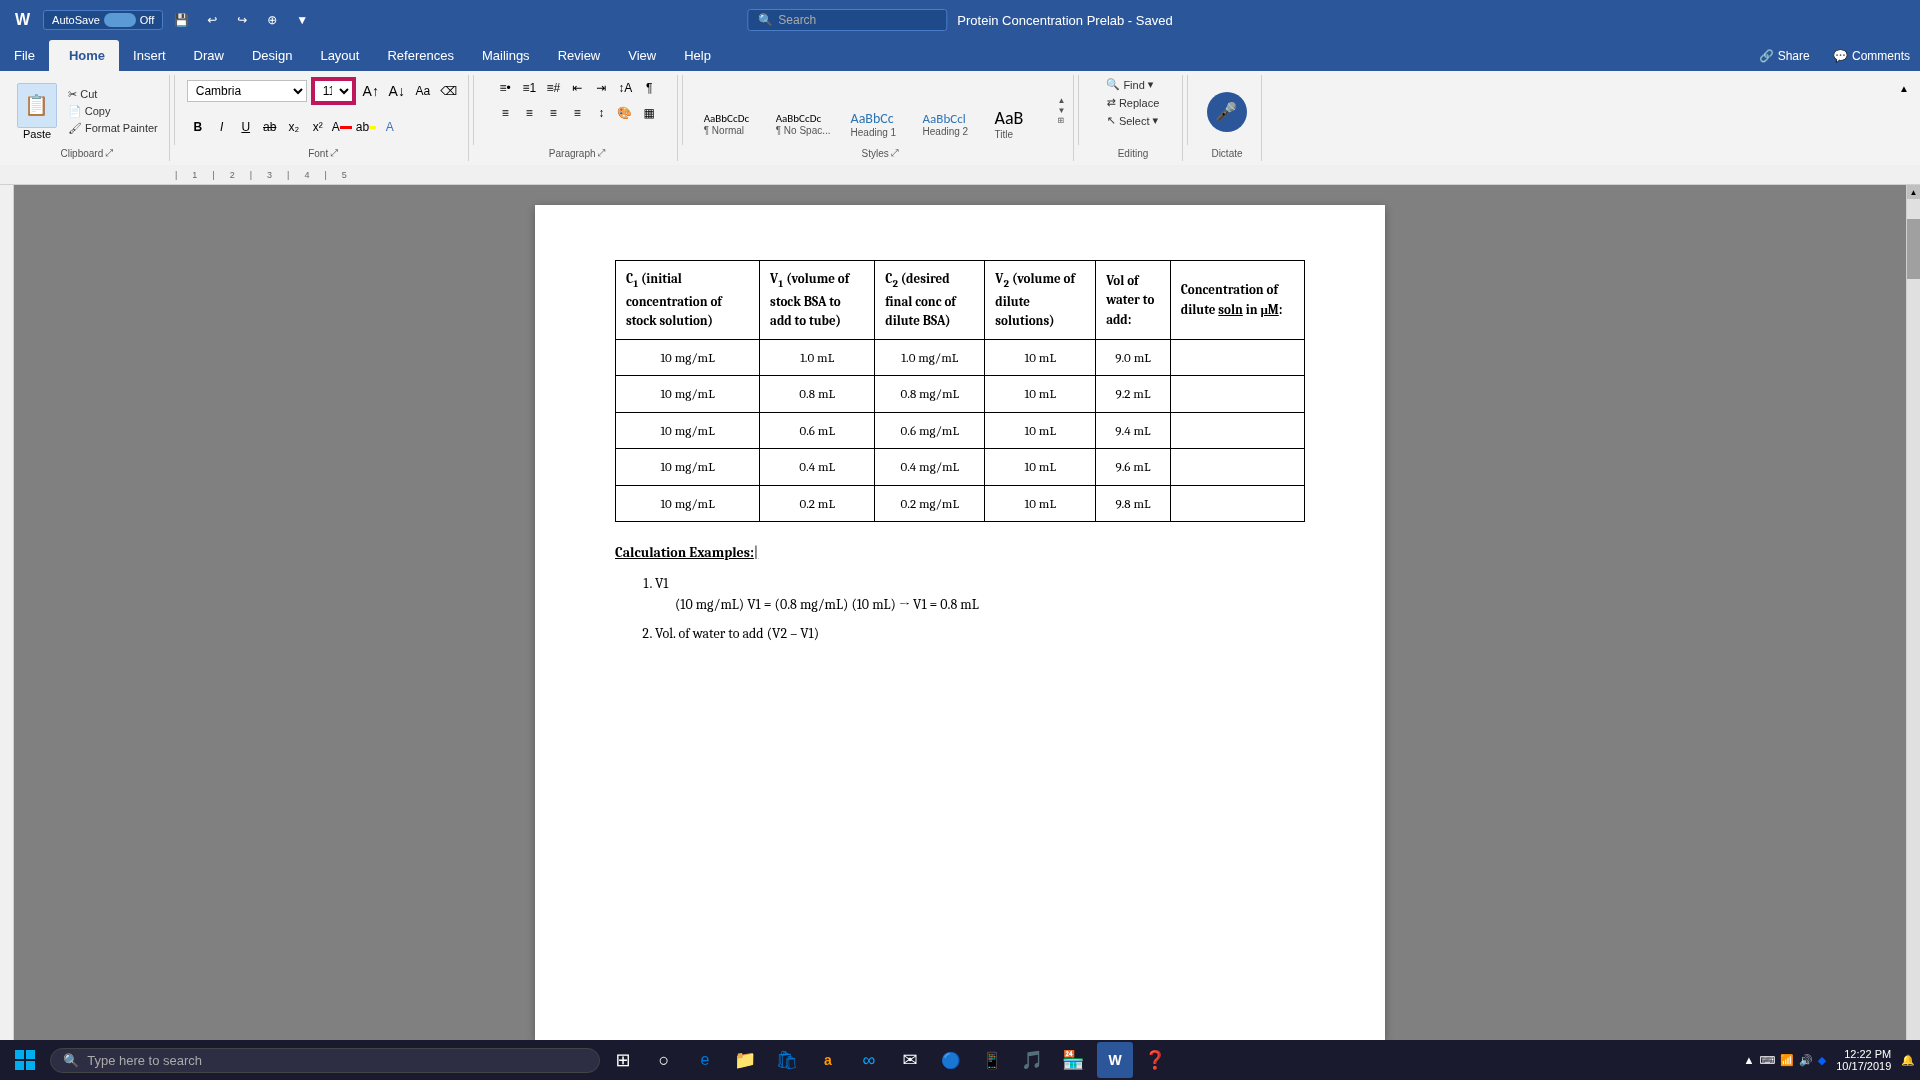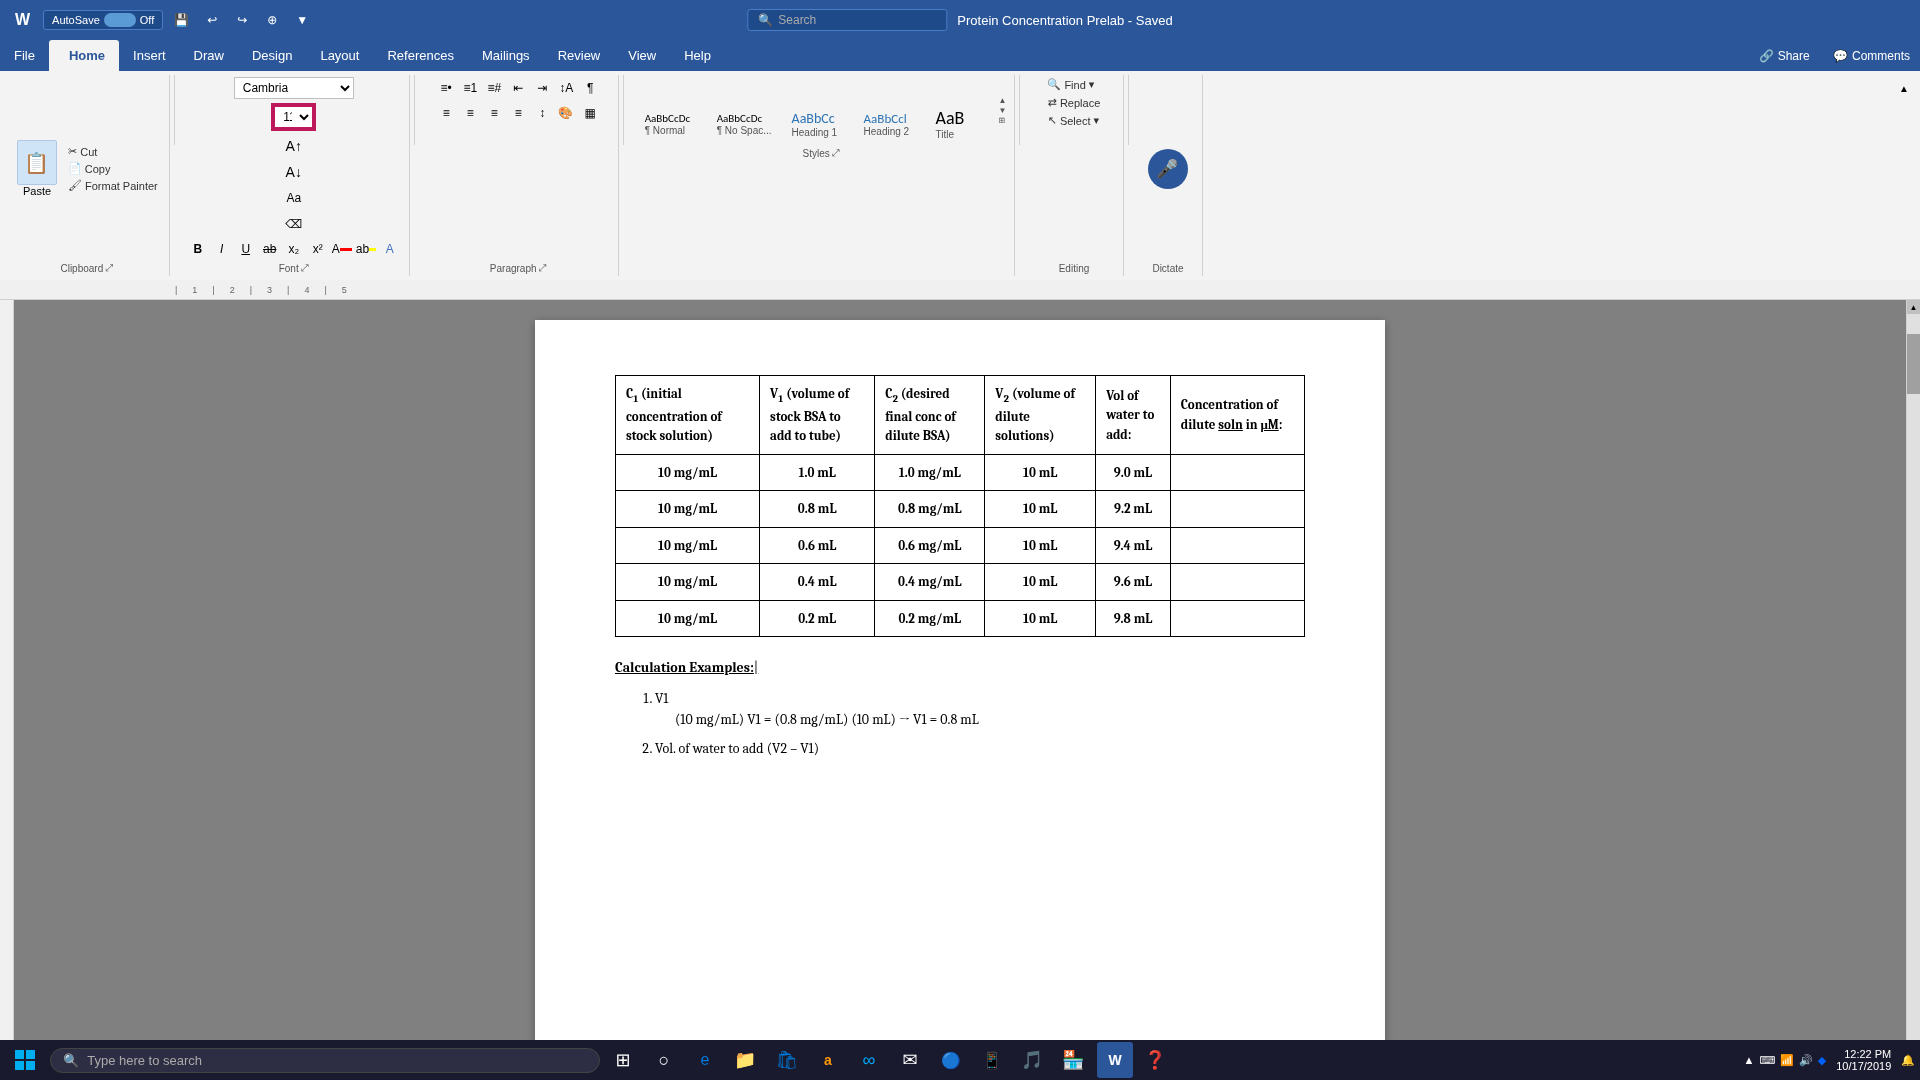--- a/index.html
+++ b/index.html
@@ -155,22 +155,21 @@
       align-items: center;
       gap: 3px;
     }
 
     
     .font-group { min-width: 220px; }
     .font-row {
       display: flex;
       align-items: center;
       gap: 4px;
-      margin-bottom: 0;
-      flex-direction: column;
+      margin-bottom: 8px;
     }
     .font-select {
       border: 1px solid #c0c0c0;
       background: white;
       padding: 2px 4px;
       font-size: 12px;
       width: 120px;
       cursor: pointer;
     }
     .size-select {
@@ -395,21 +394,20 @@
       width: 100%;
       border-collapse: collapse;
       margin: 15px 0;
       font-size: 13px;
     }
     .data-table th, .data-table td {
       border: 1px solid #000;
       padding: 8px 10px;
       text-align: center;
       vertical-align: middle;
-      font-weight: bold;
     }
     .data-table th {
       font-weight: bold;
       text-align: left;
       background: white;
     }
     .section-heading {
       font-weight: bold;
       text-decoration: underline;
       font-size: 14px;

